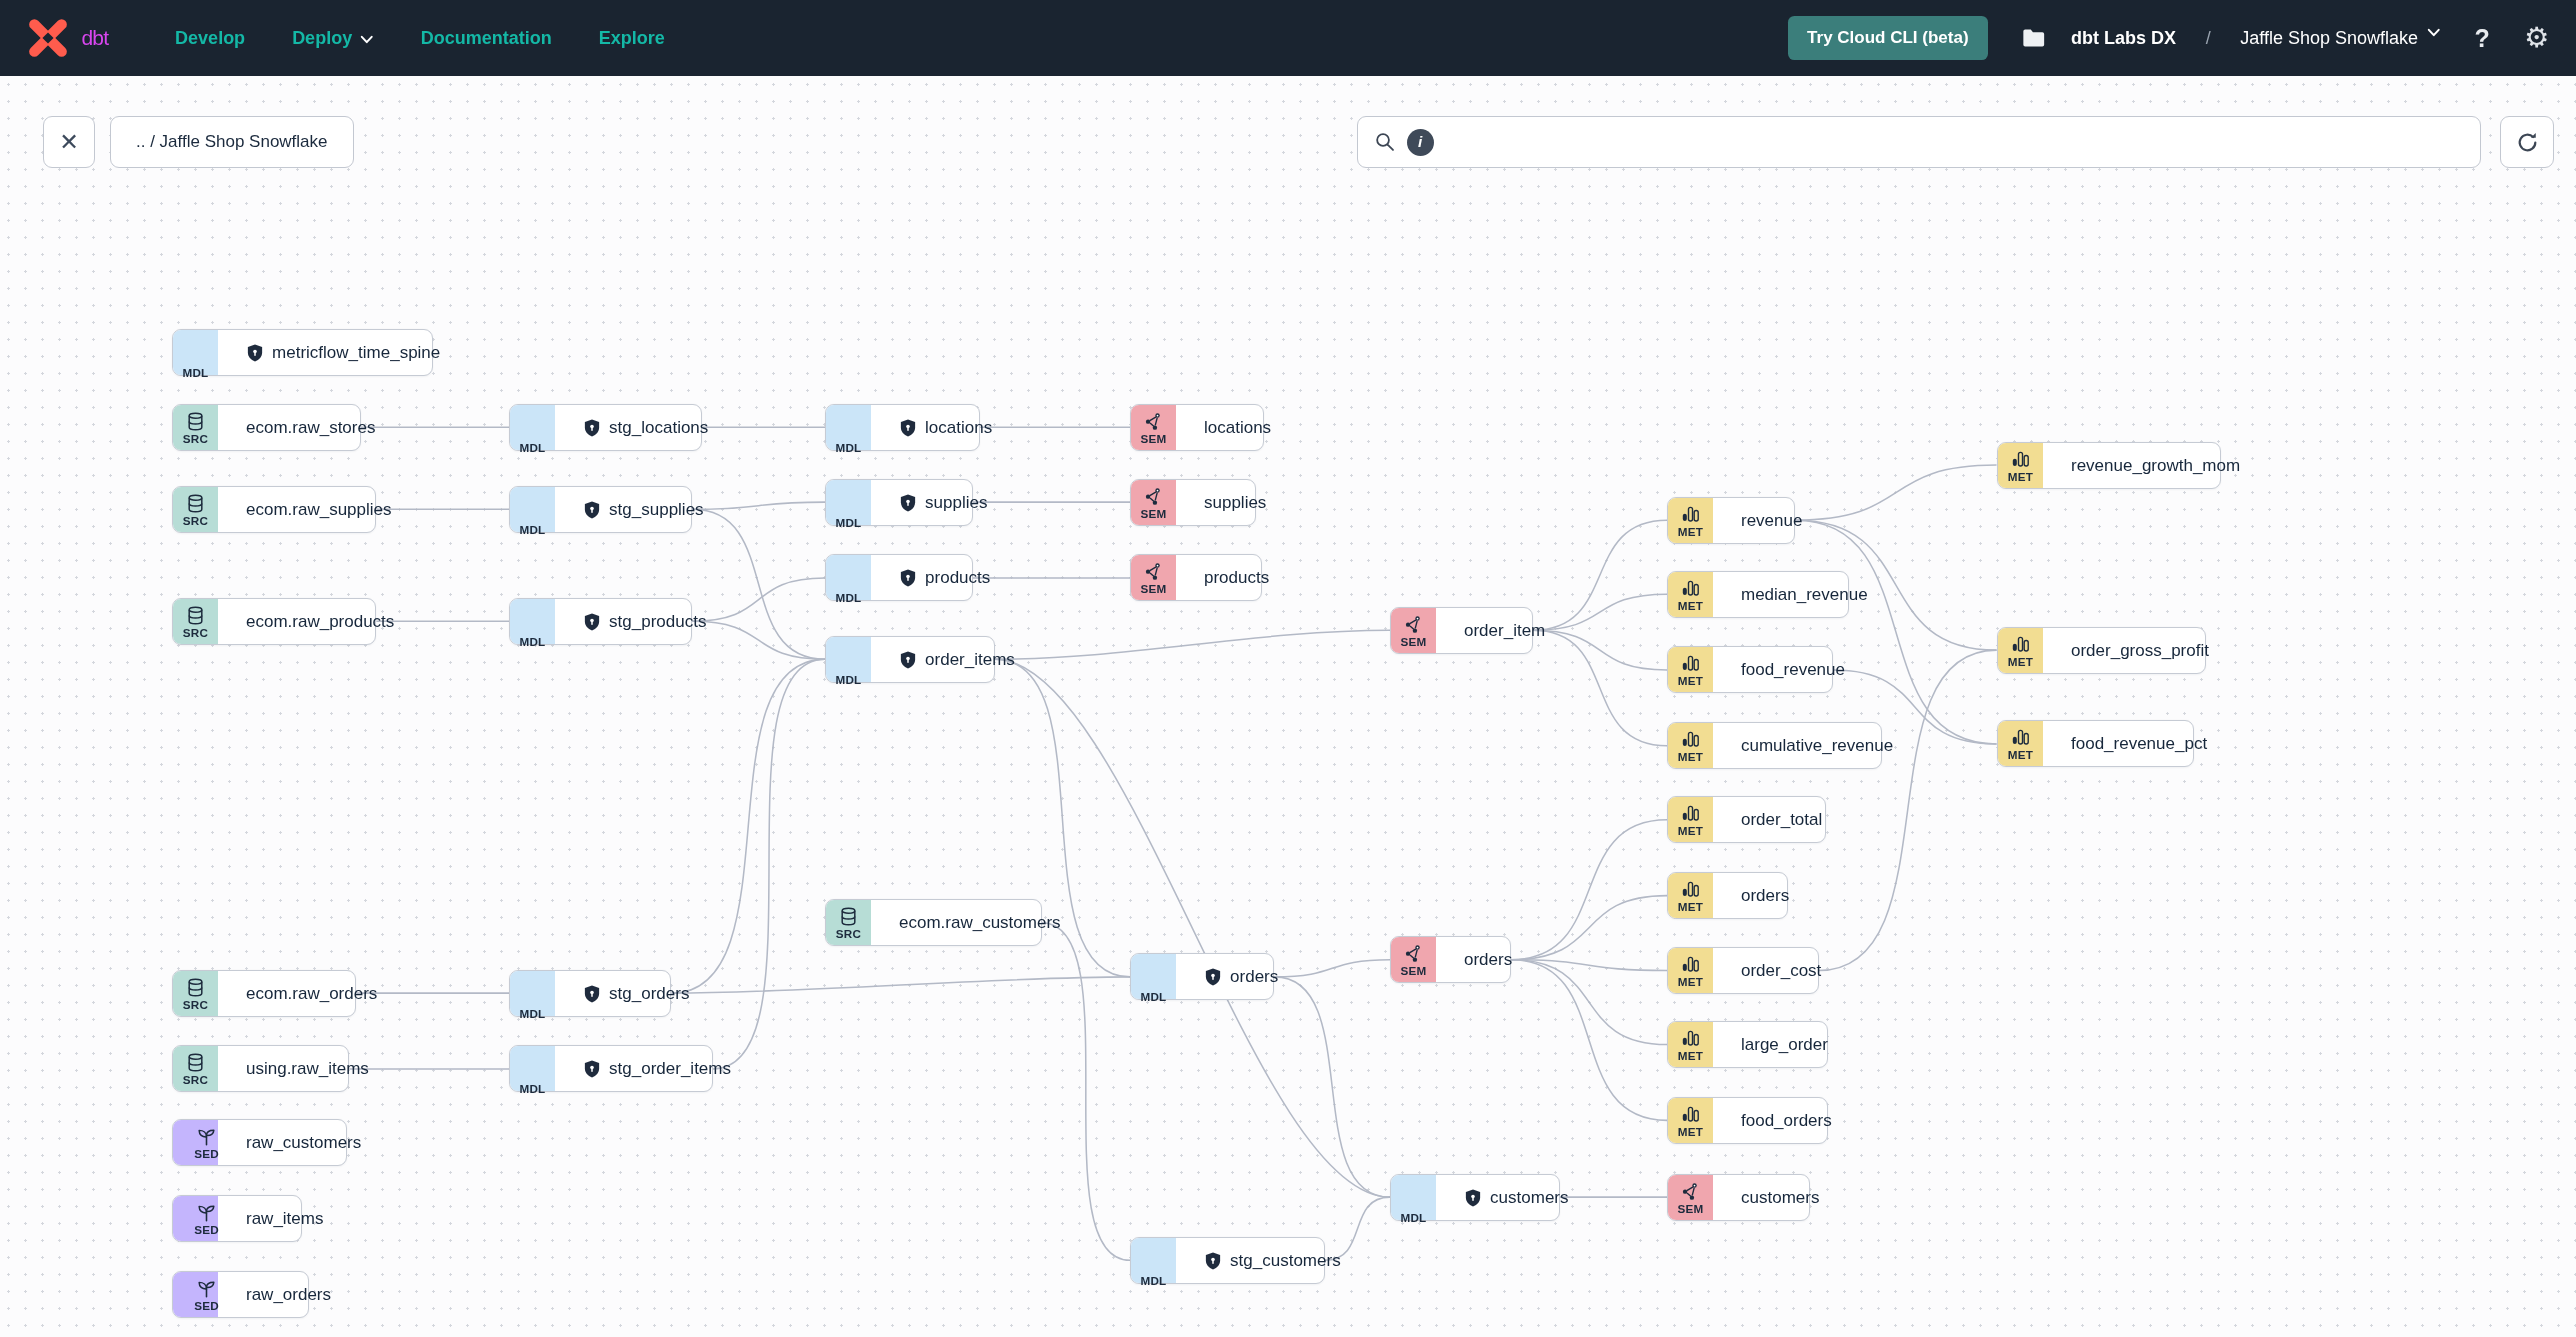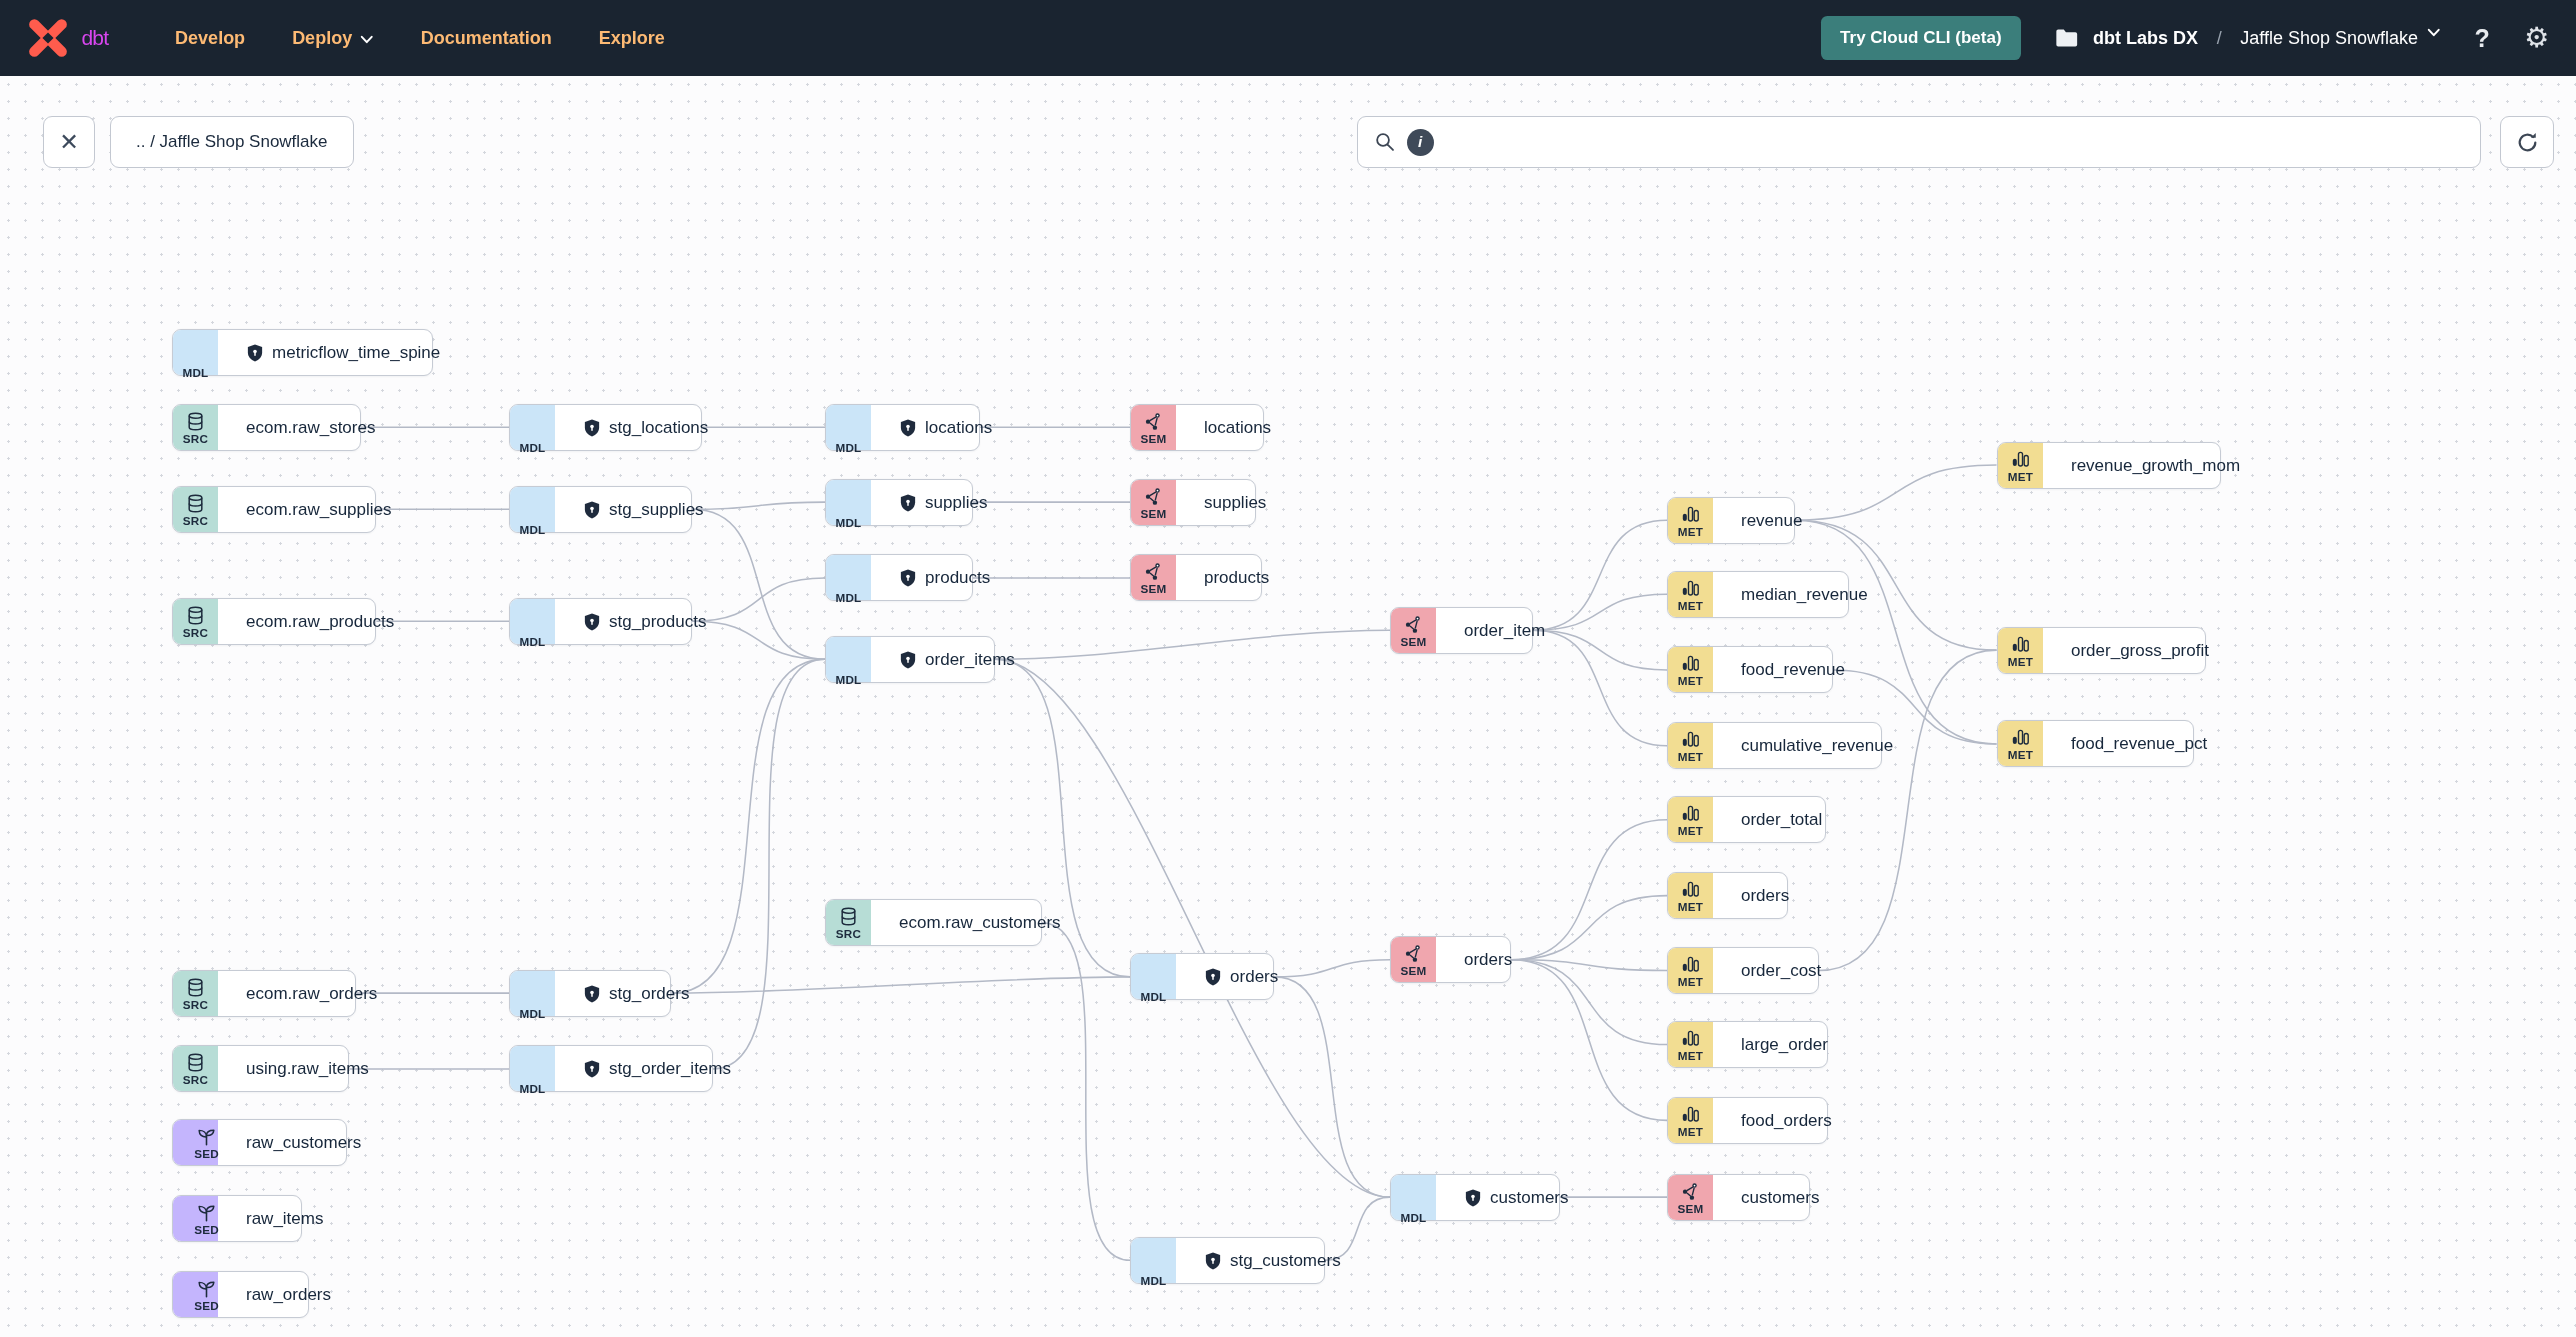--- a/index.html
+++ b/index.html
@@ -3,25 +3,25 @@
 <meta charset="utf-8">
 <style>
   * { margin:0; padding:0; box-sizing:border-box; }
   html,body { width:2576px; height:1338px; background:#fff; font-family:"Liberation Sans","DejaVu Sans",sans-serif; overflow:hidden; }
 
   
   .topbar { position:absolute; left:0; top:0; width:2576px; height:76px; background:#1a2430; display:flex; align-items:center; padding:0 27px; }
   .logo-wrap { display:flex; align-items:center; gap:12.6px; }
   .logo-text { color:#d946ef; font-size:21px; font-weight:400; letter-spacing:-0.9px; }
   .main-nav { display:flex; align-items:center; gap:47px; margin-left:67px; }
-  .nav-item { color:#fdba74; font-size:18px; font-weight:600; display:flex; align-items:center; gap:8.1px; cursor:pointer; }
+  .nav-item { color:#14b8a6; font-size:18px; font-weight:600; display:flex; align-items:center; gap:8.1px; cursor:pointer; }
   .nav-item svg { margin-top:2.7px; }
   .top-right { margin-left:auto; display:flex; align-items:center; gap:34px; }
   .cta-btn { background:#3b7e7b; color:#fff; font-size:17px; font-weight:600; padding:11.7px 19px; border-radius:6.3px; border:none; cursor:pointer; white-space:nowrap; }
-  .account-wrap { display:flex; align-items:center; gap:15px; color:#fff; }
+  .account-wrap { display:flex; align-items:center; gap:26px; color:#fff; }
   .account-name { font-size:18px; font-weight:700; }
   .account-sep { font-size:18px; color:#98a2ae; margin:0 3.6px; }
   .project-name { font-size:18px; font-weight:400; display:flex; align-items:flex-start; gap:9px; cursor:pointer; }
   .help-glyph { color:#e8ebef; font-size:25px; font-weight:700; cursor:pointer; }
   .gear-glyph { color:#dfe3e8; font-size:28px; cursor:pointer; line-height:1; }
 
   
   .canvas { position:absolute; left:0; top:76px; width:2576px; height:1262px;
     background-color:#fcfcfd;
     background-image:radial-gradient(#d4d7dd 1.3px, transparent 1.4px);

